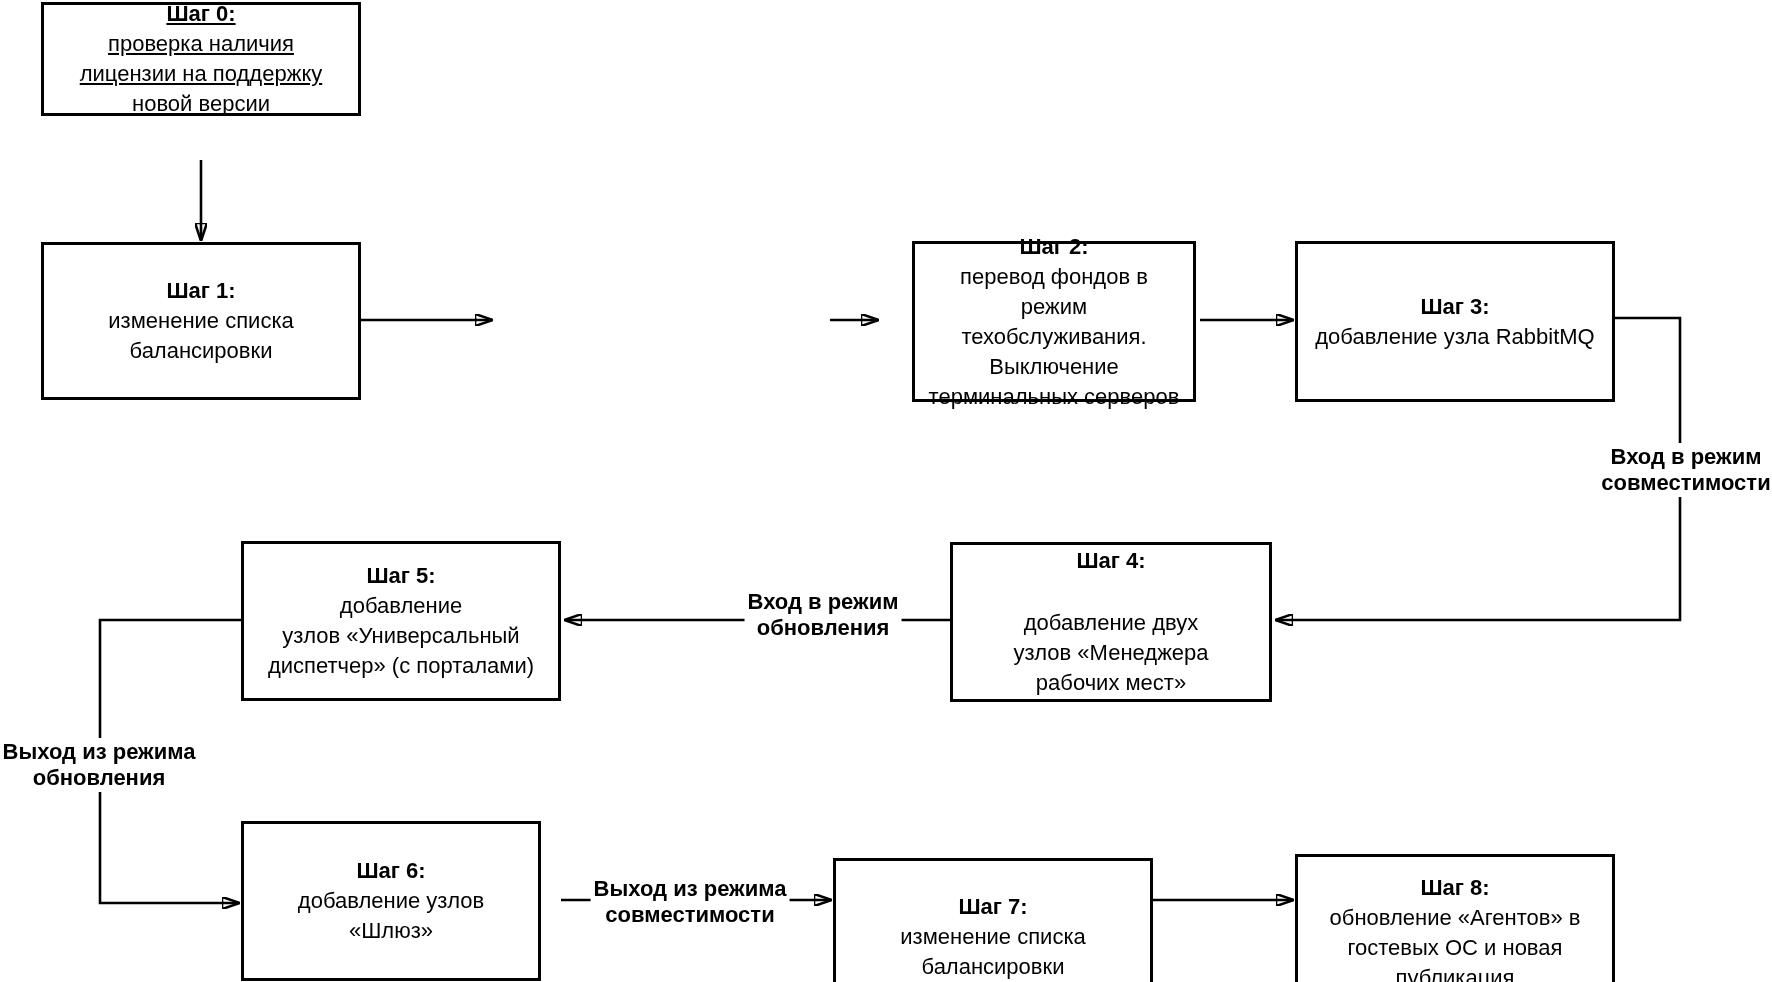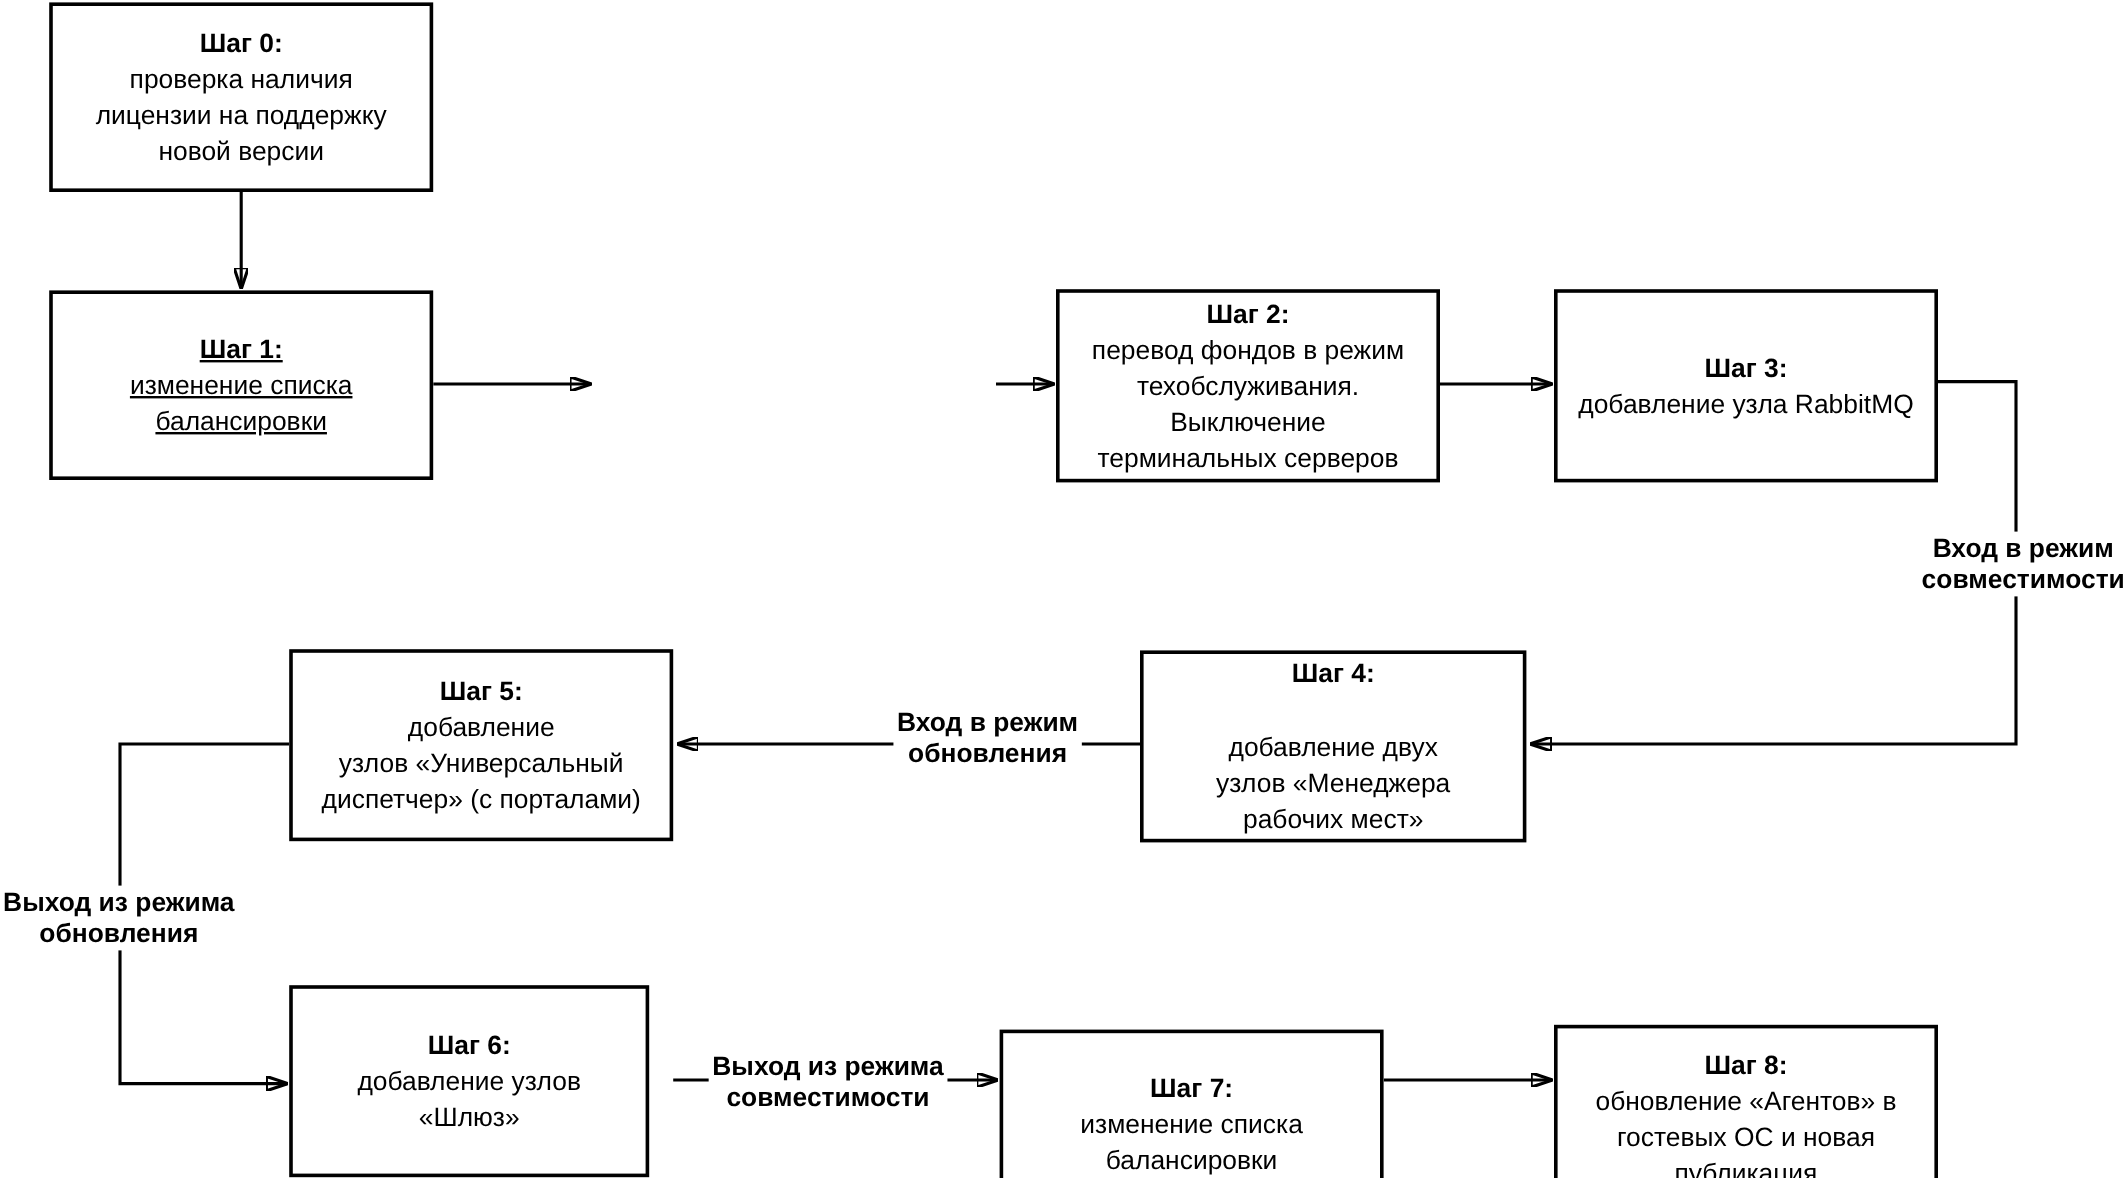--- a/index.html
+++ b/index.html
@@ -74,34 +74,34 @@
     <path d="M 361 320 L 492 320" marker-end="url(#arrow)"></path>
     <path d="M 830 320 L 878 320" marker-end="url(#arrow)"></path>
     <path d="M 1200 320 L 1293 320" marker-end="url(#arrow)"></path>
     <path d="M 1615 318 L 1680 318 L 1680 620 L 1276 620" marker-end="url(#arrow)"></path>
     <path d="M 950 620 L 565 620" marker-end="url(#arrow)"></path>
     <path d="M 241 620 L 100 620 L 100 903 L 239 903" marker-end="url(#arrow)"></path>
     <path d="M 561 900 L 831 900" marker-end="url(#arrow)"></path>
     <path d="M 1153 900 L 1293 900" marker-end="url(#arrow)"></path>
   </svg>
 
-  <div class="node" style="left:41px; top:2px; width:320px; height:158px;">
+  <div class="node" style="left:41px; top:2px; width:320px; height:114px;text-decoration:underline;">
     <div class="title">Шаг 0:</div>
     <div class="body">проверка наличия
 лицензии на поддержку
 новой версии</div>
   </div>
 
-  <div class="node" style="left:41px; top:242px; width:320px; height:158px;text-decoration:underline;">
+  <div class="node" style="left:41px; top:242px; width:320px; height:158px;">
     <div class="title">Шаг 1:</div>
     <div class="body">изменение списка
 балансировки</div>
   </div>
 
-  <div class="node" style="left:880px; top:241px; width:320px; height:161px;">
+  <div class="node" style="left:912px; top:241px; width:284px; height:161px;">
     <div class="title">Шаг 2:</div>
     <div class="body">перевод фондов в режим
 техобслуживания.
 Выключение
 терминальных серверов</div>
   </div>
 
   <div class="node" style="left:1295px; top:241px; width:320px; height:161px;text-align:right;">
     <div class="title">Шаг 3:</div>
     <div class="body">добавление узла RabbitMQ</div>

